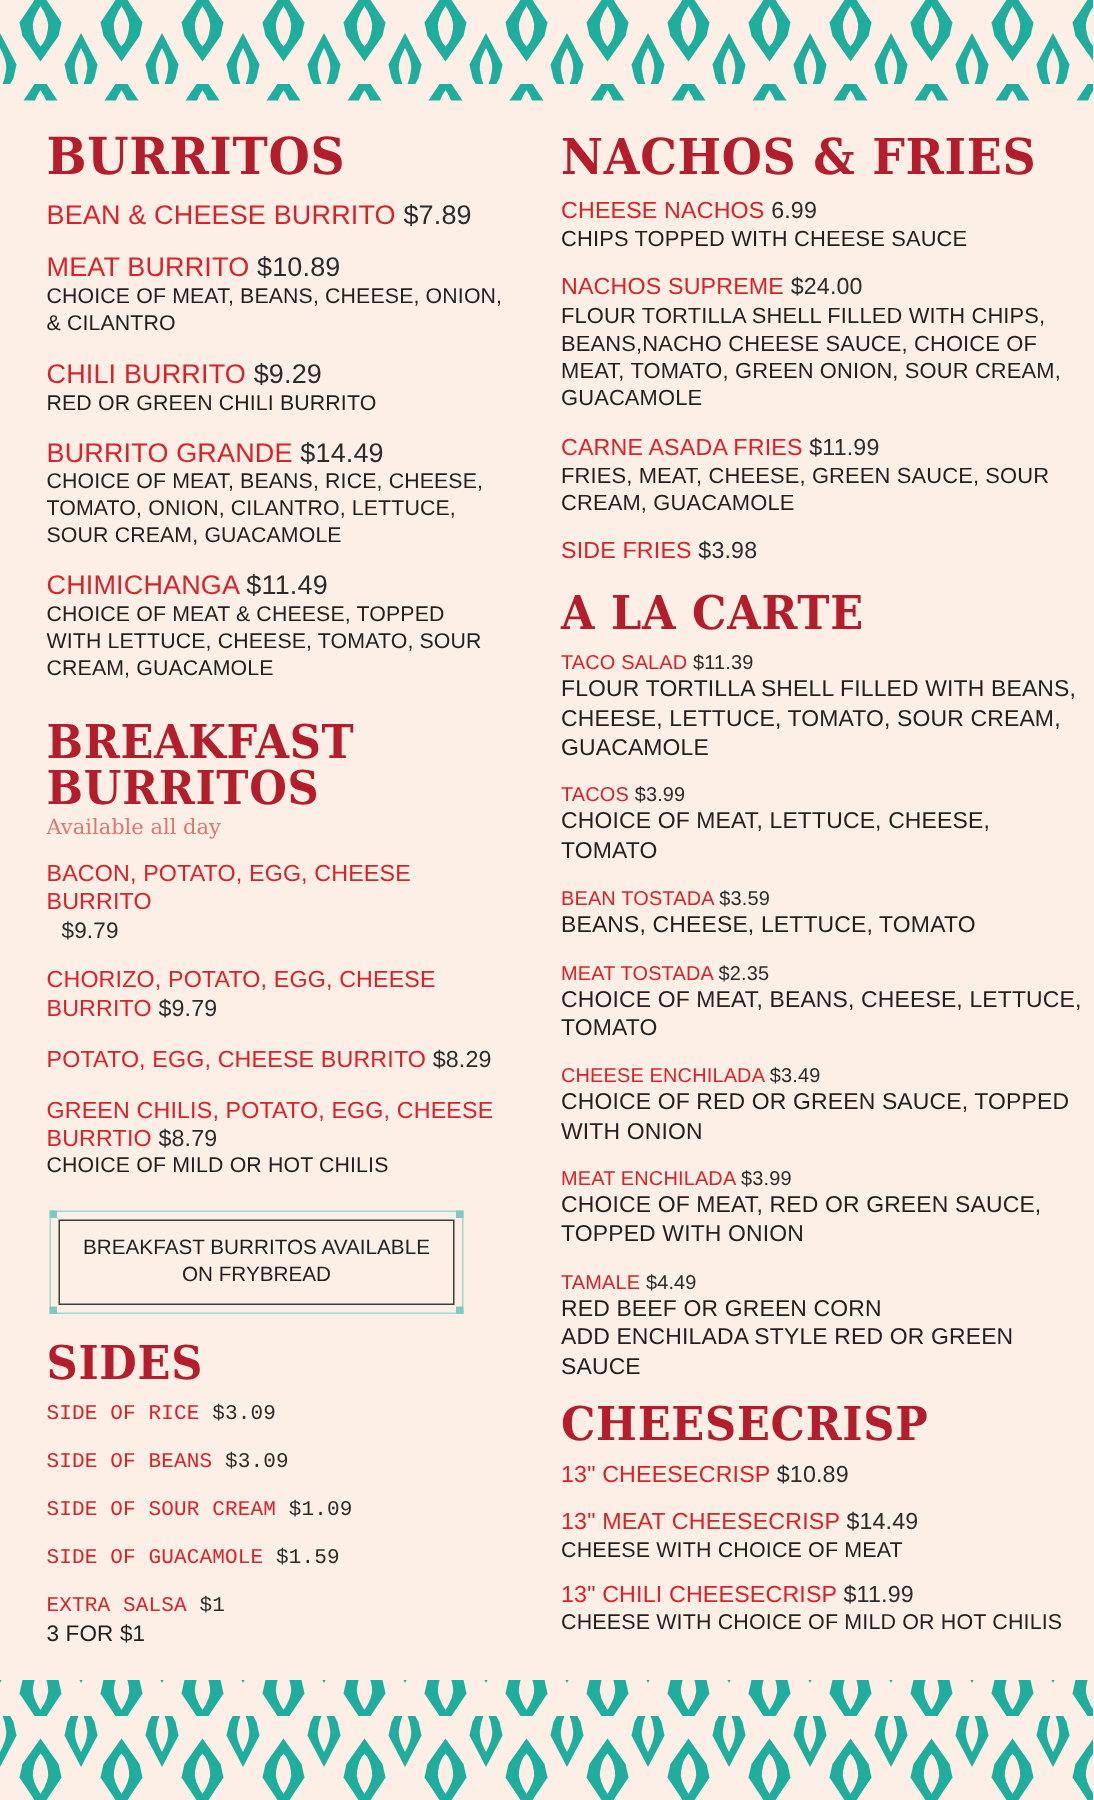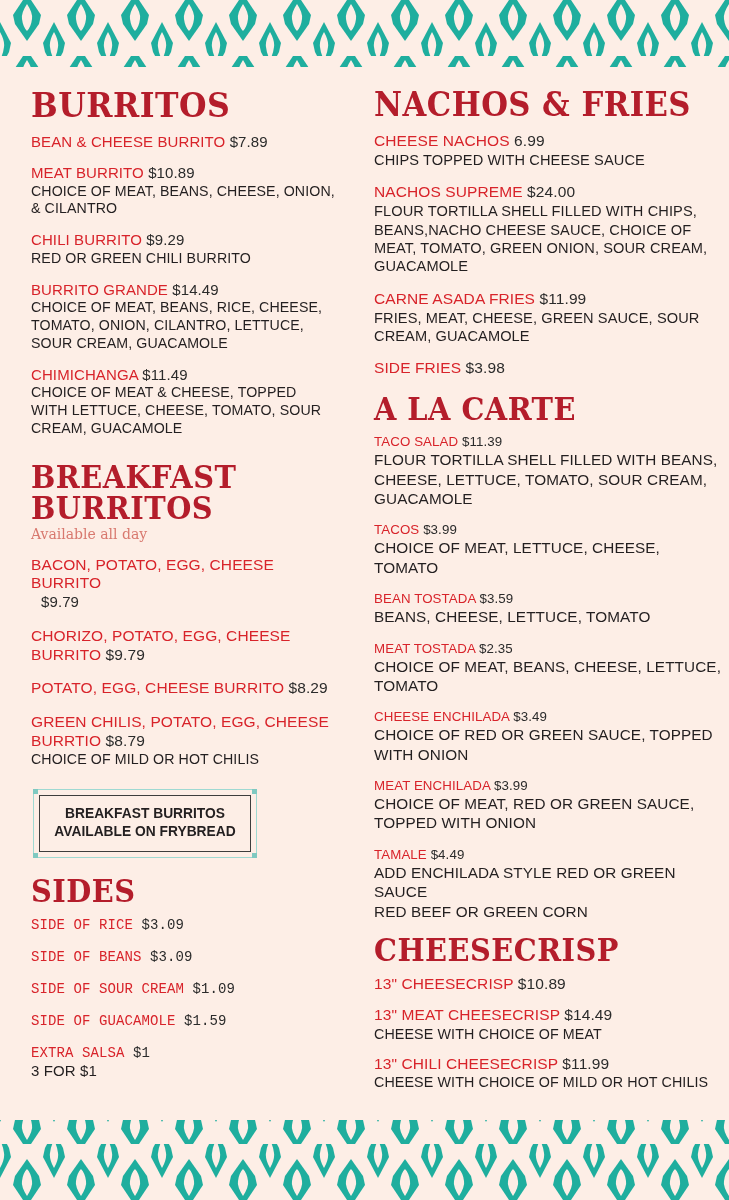--- a/index.html
+++ b/index.html
@@ -80,21 +80,21 @@
   }
   .item-desc {
     color: #231f20;
     font-size: 14.5px;
     line-height: 1.26;
     letter-spacing: 0.1px;
   }
   .item-desc.small { font-size: 13px; }
 
   
-  .col-left .item-name { font-size: 15px; }
+  .col-left .item-name { font-size: 18px; }
   .col-left .item-desc { font-size: 14.2px; }
 
   
   .bk .item { margin-bottom: 15px; }
   .bk .item-name { font-size: 15.5px; }
   .bk .price-own { display: block; margin-left: 10px; color: #2b2b2b; font-size: 15px; }
 
   
   .sides .item { margin-bottom: 15px; }
   .sides .item-name { font-size: 14px; font-family: Liberation Mono, monospace; }
@@ -113,24 +113,23 @@
   
   .cc .item { margin-bottom: 12px; }
   .cc .item-name { font-size: 15.5px; }
   .cc .item-desc { font-size: 14.3px; }
 
   
   .callout-wrap {
     margin: 20px 0 18px 2px;
     padding: 5px;
     border: 1px solid #9fd9d2;
-    width: 224px;
+    width: 276px;
     box-sizing: border-box;
     position: relative;
-    font-weight: bold;
   }
   .callout {
     border: 1px solid #3d3d3d;
     padding: 9px 8px 10px;
     text-align: center;
     font-size: 13.8px;
     color: #231f20;
     line-height: 1.3;
     background: #fdeee6;
   }
@@ -386,22 +385,22 @@
             <span class="price">$3.99</span>
           </div>
           <div class="item-desc">CHOICE OF MEAT, RED OR GREEN SAUCE, TOPPED WITH ONION</div>
         </div>
 
         <div class="item">
           <div class="item-name">
             <span>TAMALE</span>
             <span class="price">$4.49</span>
           </div>
+          <div class="item-desc">RED BEEF OR GREEN CORN</div>
           <div class="item-desc small">ADD ENCHILADA STYLE RED OR GREEN SAUCE</div>
-          <div class="item-desc">RED BEEF OR GREEN CORN</div>
         </div>
       </div>
 
       <div class="cc" style="margin-top:14px">
         <h2 class="section-head h-cheesecrisp">CHEESECRISP</h2>
 
         <div class="item">
           <div class="item-name">
             <span>13" CHEESECRISP</span>
             <span class="price">$10.89</span>

